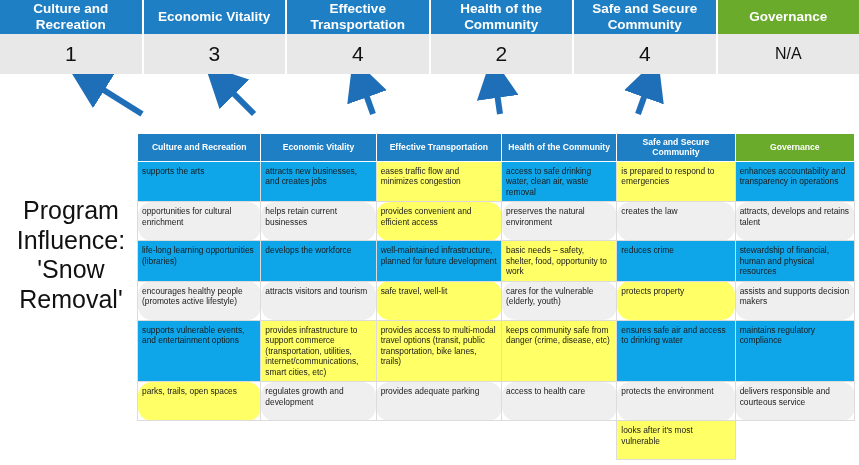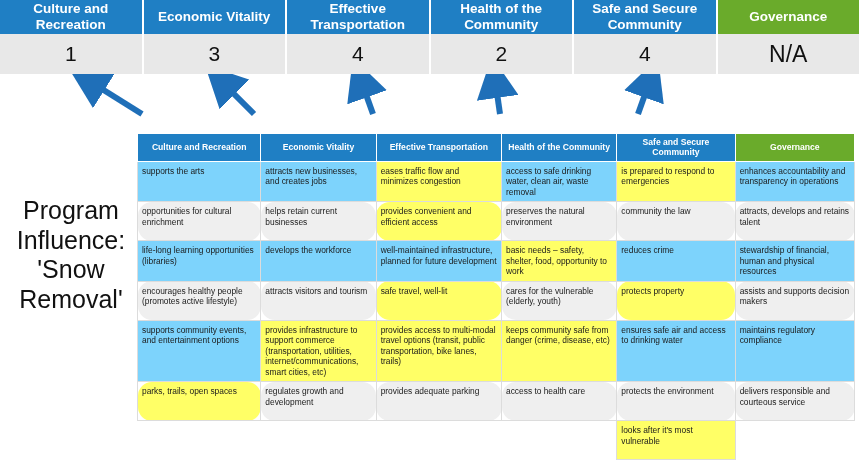--- a/index.html
+++ b/index.html
@@ -39,21 +39,21 @@
   }
   .score-cell{
     flex:1 1 0;
     display:flex;align-items:center;justify-content:center;
     font-size:21px;
     color:#111111;
     border-right:2px solid #ffffff;
     box-sizing:border-box;
   }
   .score-cell:last-child{border-right:none;}
-  .score-cell.na{font-size:23px;}
+  .score-cell.na{font-size:16px;}
 
   
   .arrows{position:absolute;left:0;top:74px;width:859px;height:58px;}
   .arrows svg{display:block;}
 
   
   .caption{
     position:absolute;left:8px;top:196px;width:126px;
     font-size:25px;color:#111111;line-height:1.18;
     text-align:center;
@@ -79,21 +79,21 @@
     height:20px;
   }
   .matrix th.gov{background:#6aab2b;}
   .matrix td{
     font-size:8.4px;
     color:#1a1a1a;
     vertical-align:top;
     padding:4px 4px;
     border:1px solid #dcdcdc;
     line-height:1.25;
-    background:#7dd3fc;
+    background:#0ea5e9;
     height:30px;
   }
   .matrix tr.alt td{background:#efefef;border-radius:14px;}
   .matrix td.hl{background:#ffff66 !important;margin-left:28px;}
   .matrix td.blank{background:#ffffff;border:none;}
 </style>
 </head>
 <body>
 
 <div class="top-strip">
@@ -163,41 +163,41 @@
       <td class="hl">eases traffic flow and minimizes congestion</td>
       <td>access to safe drinking water, clean air, waste removal</td>
       <td class="hl">is prepared to respond to emergencies</td>
       <td>enhances accountability and transparency in operations</td>
     </tr>
     <tr class="alt">
       <td>opportunities for cultural enrichment</td>
       <td>helps retain current businesses</td>
       <td class="hl">provides convenient and efficient access</td>
       <td>preserves the natural environment</td>
-      <td>community the law</td>
+      <td>creates the law</td>
       <td>attracts, develops and retains talent</td>
     </tr>
     <tr>
       <td>life-long learning opportunities (libraries)</td>
       <td>develops the workforce</td>
       <td>well-maintained infrastructure, planned for future development</td>
       <td class="hl">basic needs – safety, shelter, food, opportunity to work</td>
       <td>reduces crime</td>
       <td>stewardship of financial, human and physical resources</td>
     </tr>
     <tr class="alt">
       <td>encourages healthy people (promotes active lifestyle)</td>
       <td>attracts visitors and tourism</td>
       <td class="hl">safe travel, well-lit</td>
       <td>cares for the vulnerable (elderly, youth)</td>
       <td class="hl">protects property</td>
       <td>assists and supports decision makers</td>
     </tr>
     <tr>
-      <td>supports community events, and entertainment options</td>
+      <td>supports vulnerable events, and entertainment options</td>
       <td class="hl">provides infrastructure to support commerce (transportation, utilities, internet/communications, smart cities, etc)</td>
       <td class="hl">provides access to multi-modal travel options (transit, public transportation, bike lanes, trails)</td>
       <td class="hl">keeps community safe from danger (crime, disease, etc)</td>
       <td>ensures safe air and access to drinking water</td>
       <td>maintains regulatory compliance</td>
     </tr>
     <tr class="alt">
       <td class="hl">parks, trails, open spaces</td>
       <td>regulates growth and development</td>
       <td>provides adequate parking</td>

